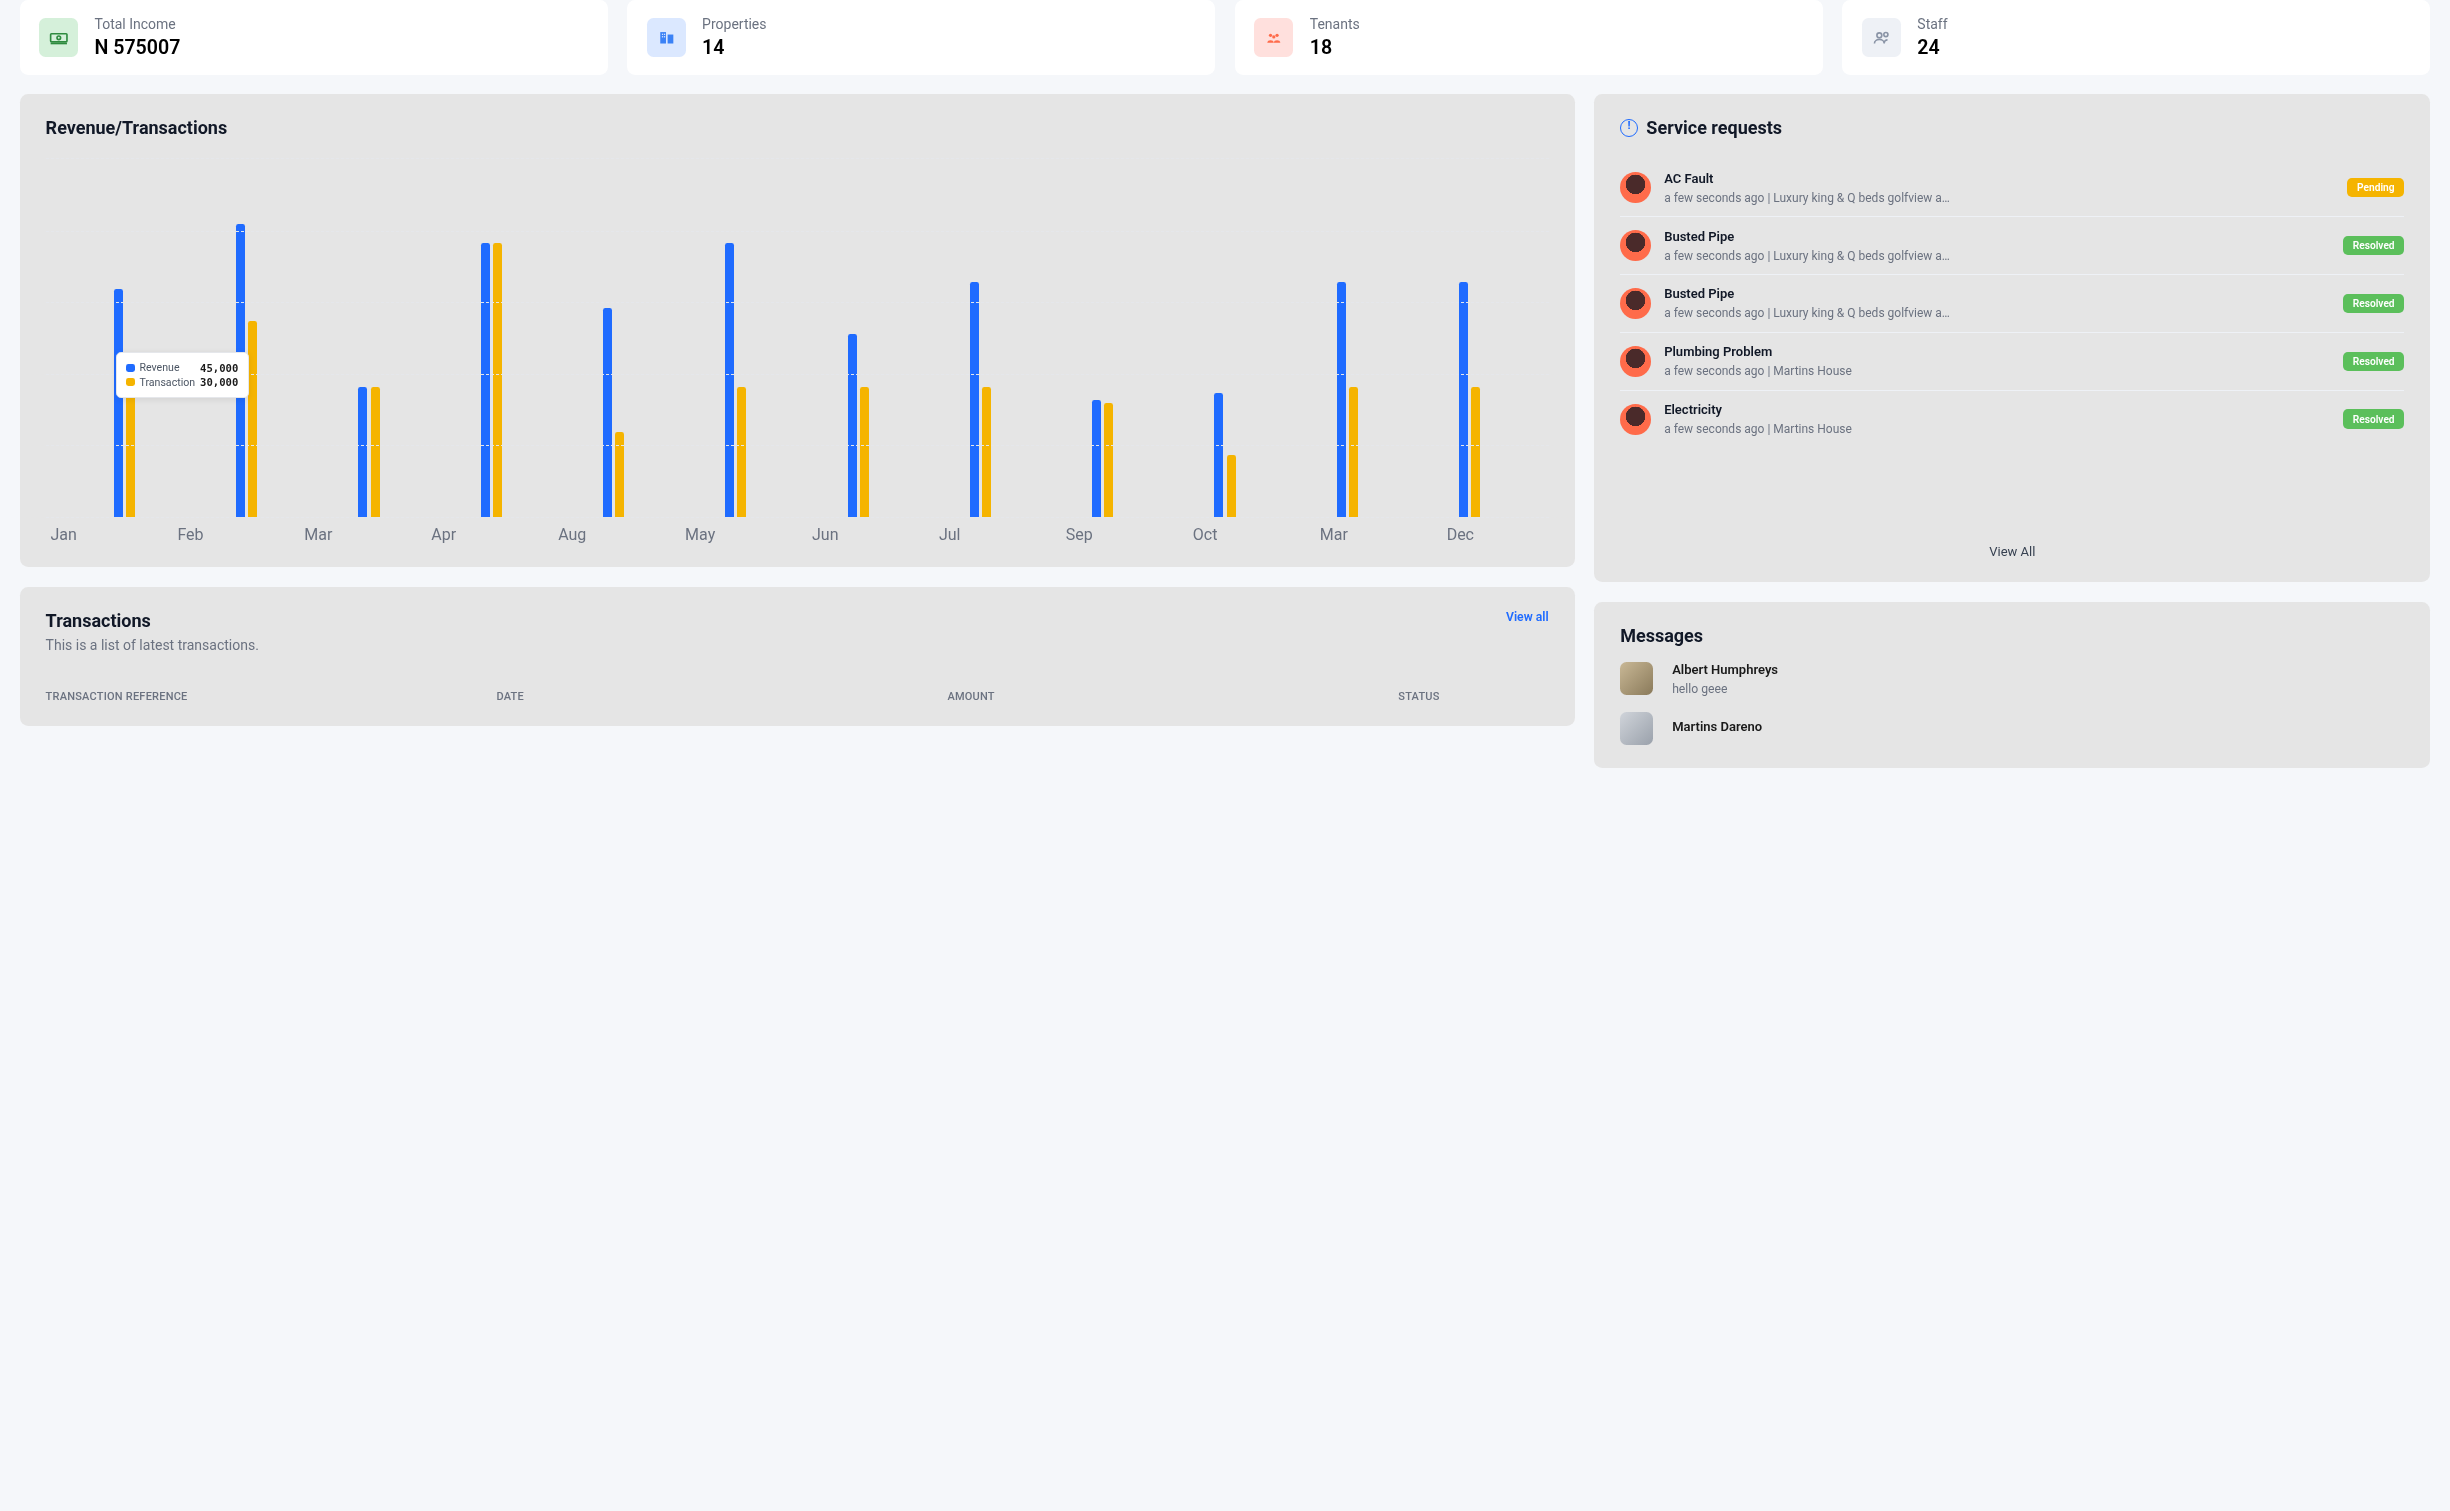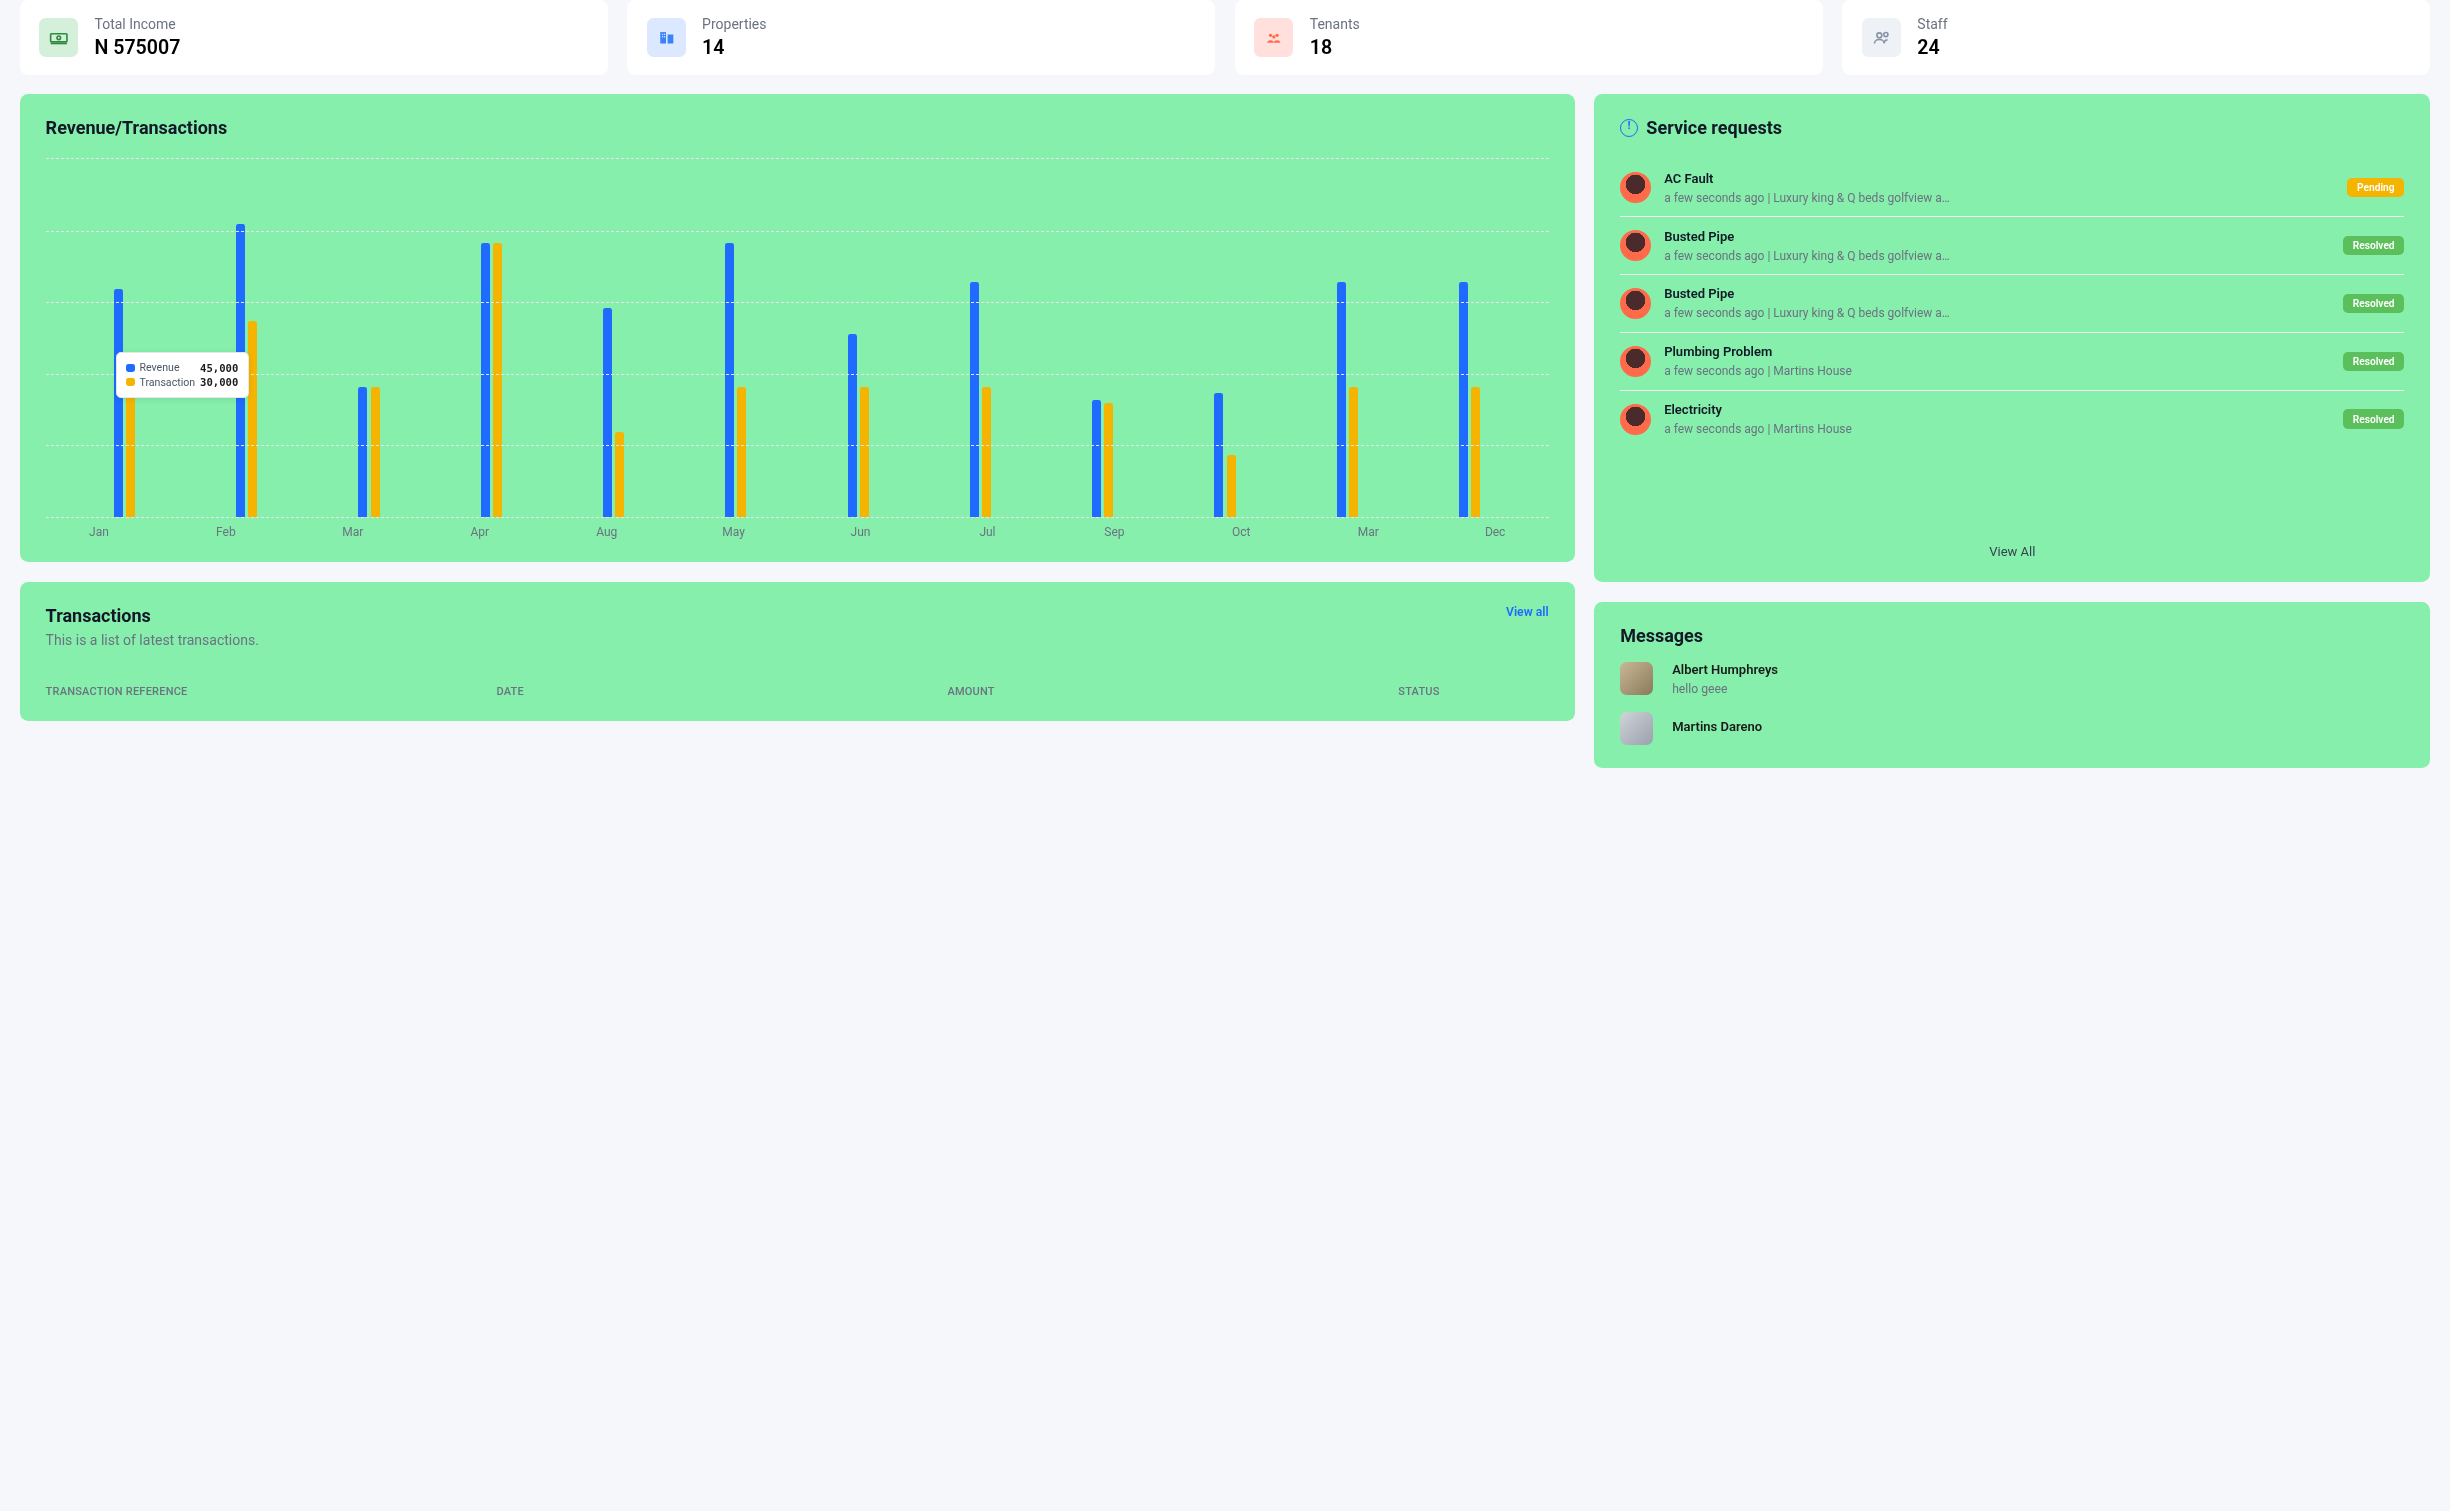--- a/index.html
+++ b/index.html
@@ -58,21 +58,21 @@
     flex-direction: column;
     gap: 19.6px;
   }
   .col-right {
     flex: 1;
     display: flex;
     flex-direction: column;
     gap: 19.6px;
   }
   .card {
-    background: #86efac;
+    background: #e5e5e5;
     border-radius: 8.2px;
     padding: 23px 26px;
   }
   .card h2 {
     font-size: 18px;
     font-weight: 700;
     color: #111827;
   }
 
   
@@ -106,23 +106,23 @@
   }
   .bar.rev { background: #1f6bff; }
   .bar.txn { background: #f5b400; }
   .xaxis {
     display: flex;
     justify-content: space-between;
     padding: 8.2px 4.9px 0 4.9px;
   }
   .xaxis span {
     width: 6.5%;
-    text-align: center;
+    text-align: left;
     color: #6b7280;
-    font-size: 12px;
+    font-size: 16px;
   }
   .tooltip {
     position: absolute;
     background: #fff;
     border: 0.8px solid #e5e7eb;
     border-radius: 4.9px;
     box-shadow: 0 1.6px 6.5px rgba(0,0,0,.08);
     padding: 6.5px 9.8px;
     font-size: 10.6px;
     top: 194px;

